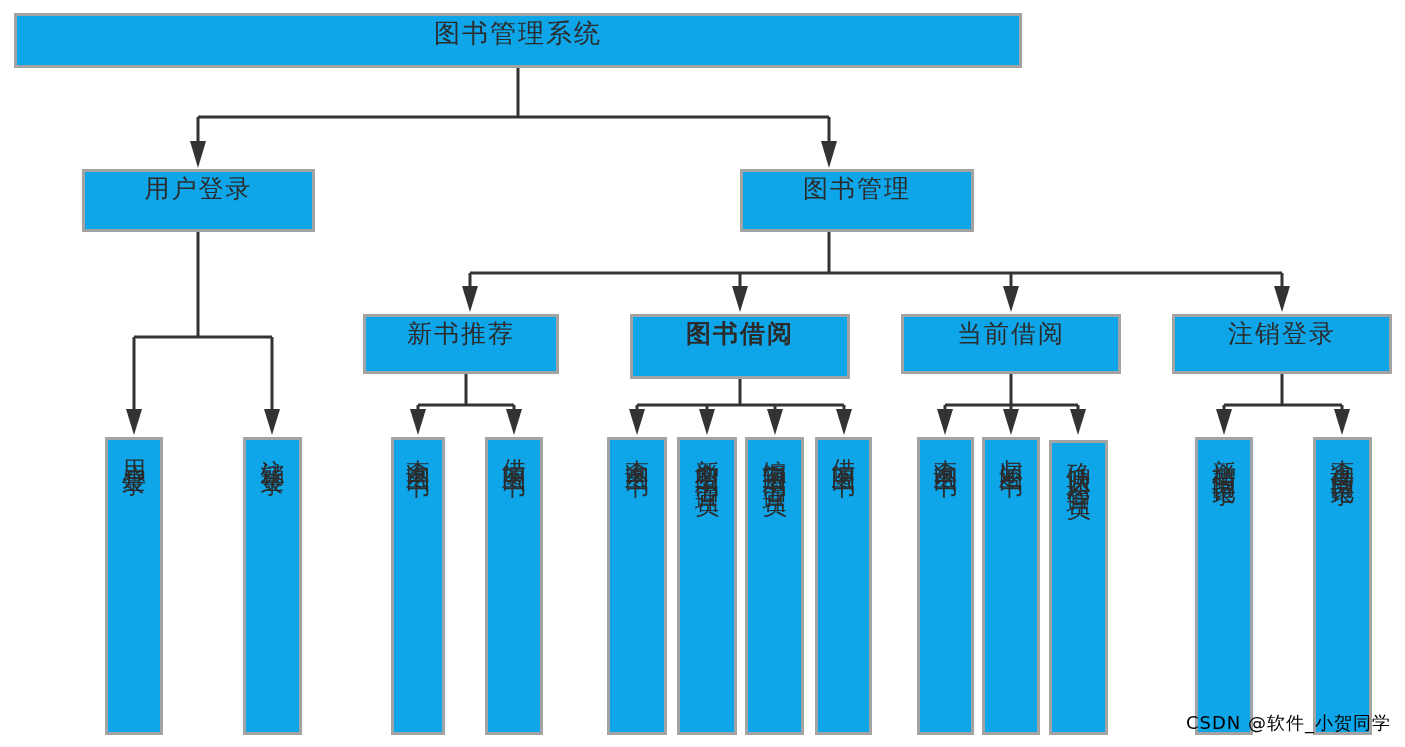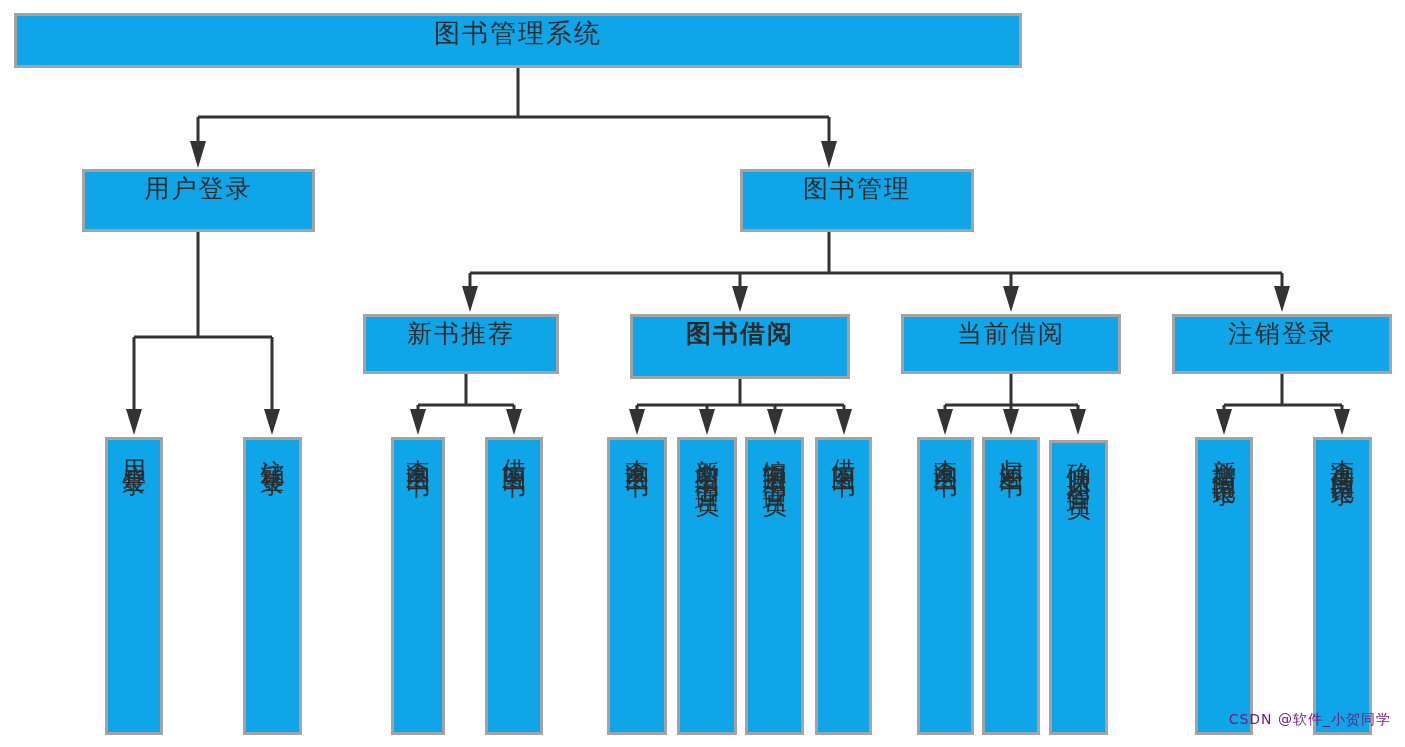--- a/index.html
+++ b/index.html
@@ -40,22 +40,22 @@
     text-orientation: mixed;
     font-size: 24px;
     letter-spacing: 5px;
     line-height: 1;
     color: #2b2b2b;
   }
   .watermark {
     position: absolute;
     right: 14px;
     top: 711px;
-    font-size: 14px;
-    color: #701a75;
+    font-size: 18px;
+    color: #000000;
     letter-spacing: 1px;
     z-index: 3;
     white-space: nowrap;
   }
 </style>
 </head>
 <body>
 
 <div class="canvas">
 

